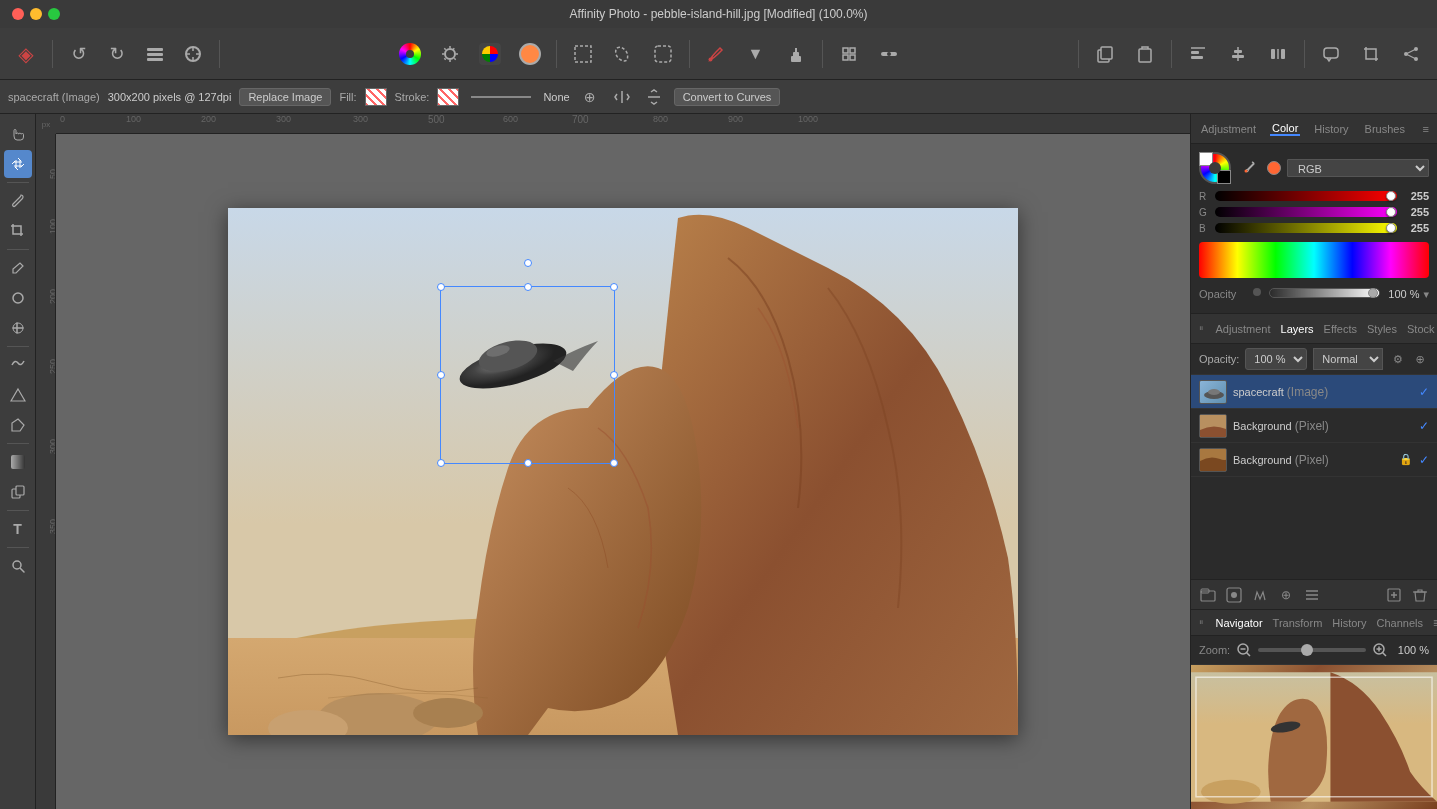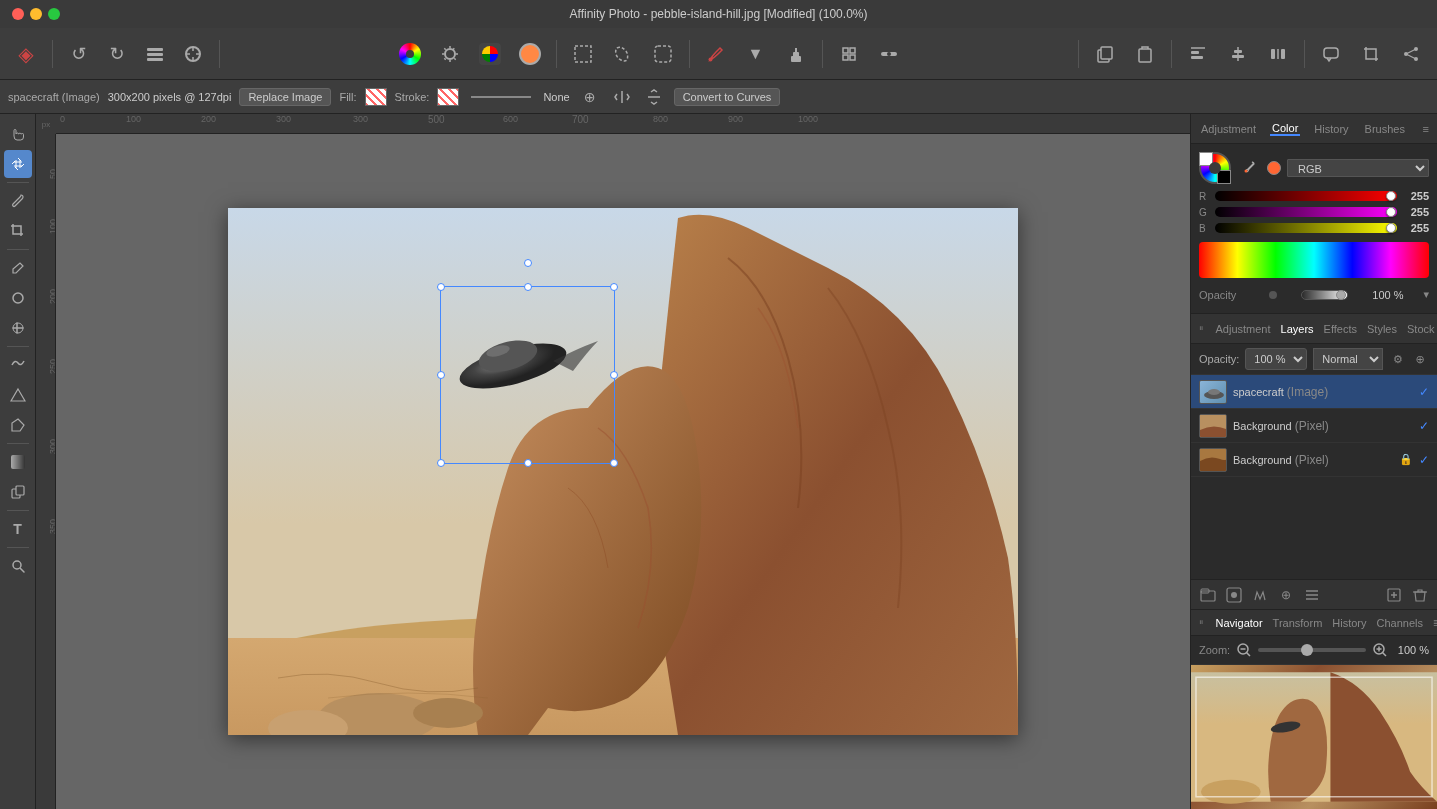--- a/index.html
+++ b/index.html
@@ -435,23 +435,22 @@
       margin: 6px 8px;
       height: 36px;
       border-radius: 4px;
       background: linear-gradient(to right,
         #ff0000, #ffff00, #00ff00, #00ffff, #0000ff, #ff00ff, #ff0000);
       cursor: pointer;
     }
 
     .opacity-row {
       display: flex;
-      align-items: center;
       padding: 4px 8px;
-      gap: 20px;
+      gap: 4px;
     }
     .opacity-label {
       font-size: 11px;
       color: #888;
       width: 50px;
     }
     .opacity-slider-track {
       flex: 1;
       height: 10px;
       border-radius: 5px;

